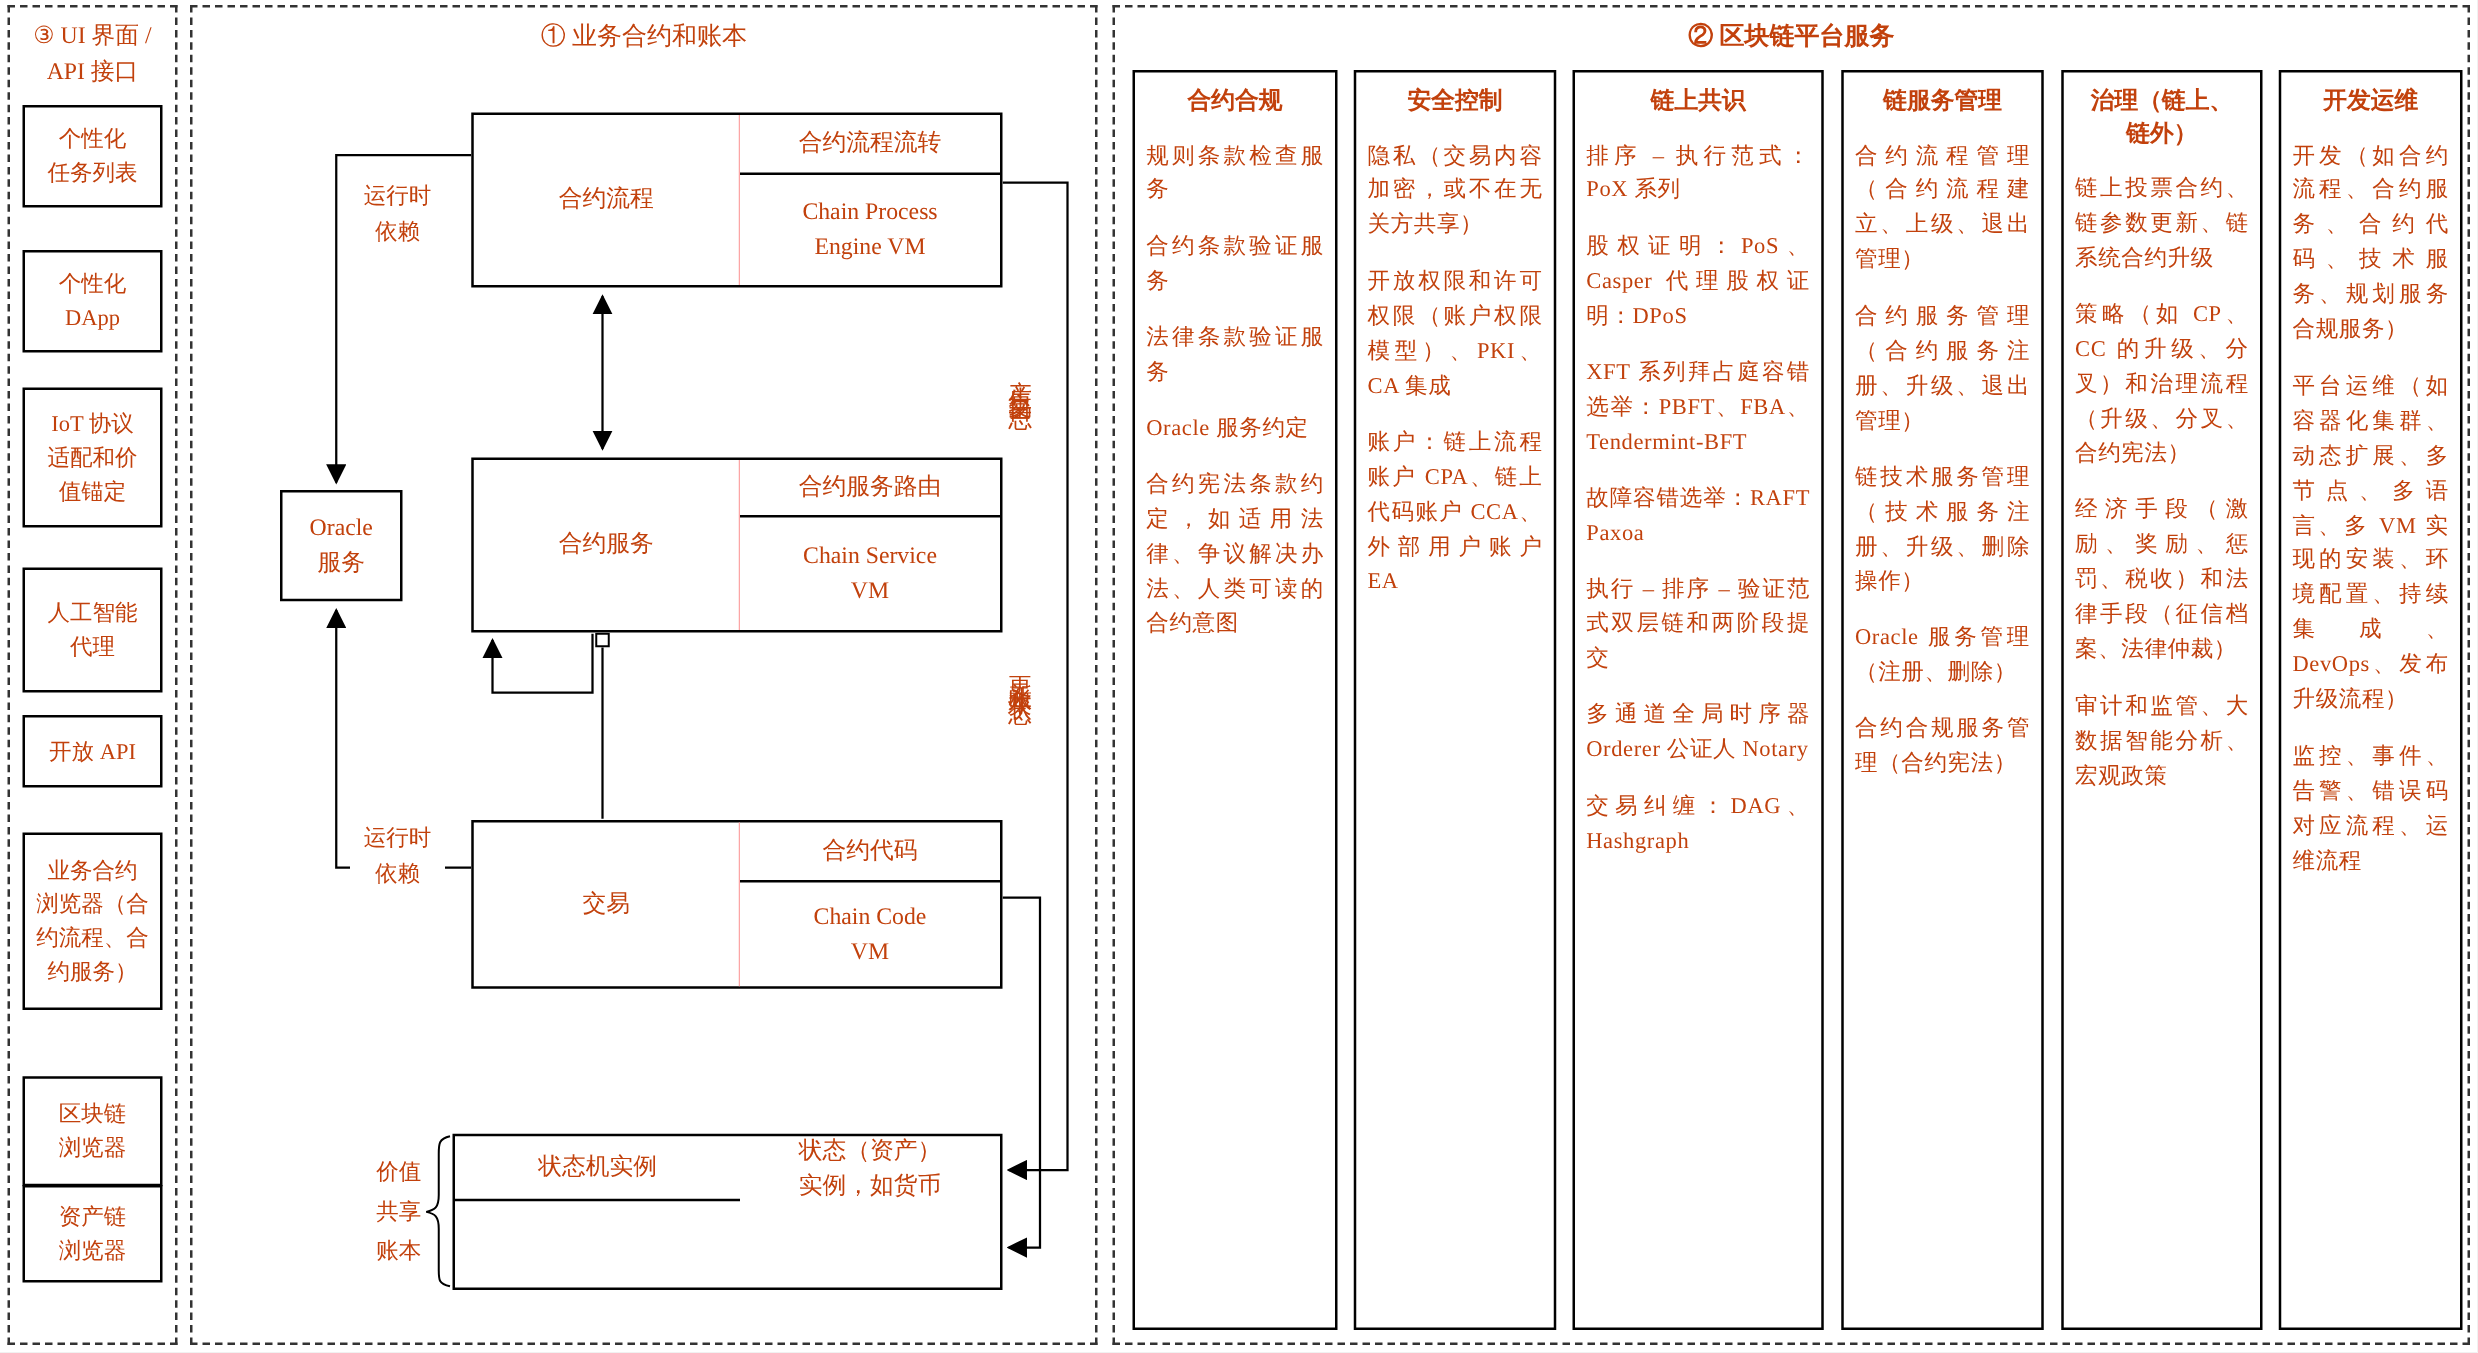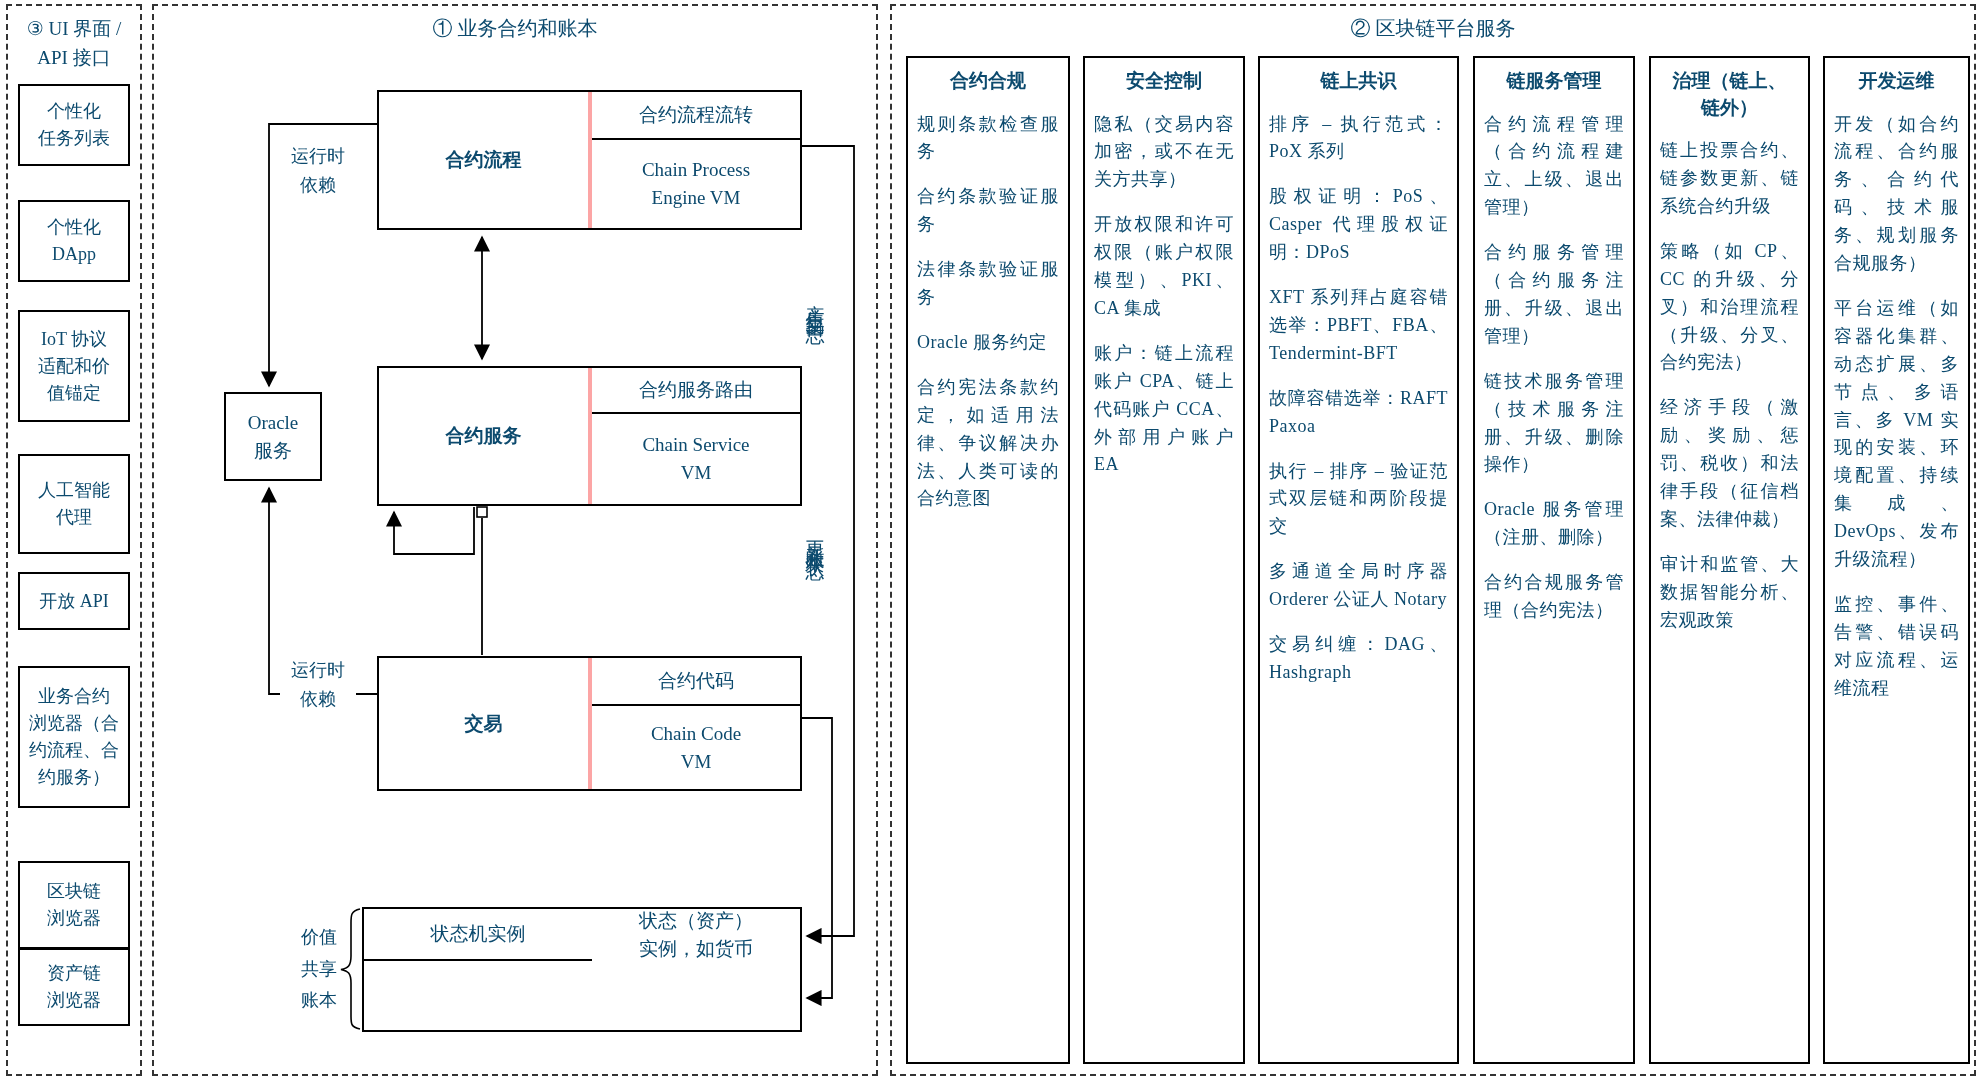--- a/index.html
+++ b/index.html
@@ -1,19 +1,19 @@
 <!DOCTYPE html>
 <html><head>
 <meta charset="utf-8">
 <style>
   * { margin:0; padding:0; box-sizing:border-box; }
   html,body { background:#e8e8e8; }
   .screen {
     position:relative; width:1982px; height:1082px; background:#ffffff;
-    font-family:"Liberation Serif","DejaVu Serif",serif; color:#0c4a6e;
+    font-family:"Liberation Serif","DejaVu Serif",serif; color:#c2410c;
     overflow:hidden;
   }
   .panel { position:absolute; border:2px dashed #333; background:#fff; }
   .panel-ui      { left:6px;   top:4px; width:136px;  height:1072px; }
   .panel-ledger  { left:152px; top:4px; width:726px;  height:1072px; }
   .panel-platform{ left:890px; top:4px; width:1086px; height:1072px; }
 
   .pre { white-space:pre-line; }
 
   
@@ -32,21 +32,21 @@
   .ui-box-7 { top:942px; height:78px; }
 
   
   .m-title { position:absolute; top:9px; left:0; width:100%; text-align:center; font-size:20px; }
   .connectors { position:absolute; left:0; top:0; width:726px; height:1070px; }
 
   .dgm-box { position:absolute; border:2px solid #000; background:#fff;
              display:grid; font-size:19px; line-height:1.45; }
   .dgm-box .cell { display:flex; align-items:center; justify-content:center;
                    text-align:center; padding:2px 4px; }
-  .cell-left  { grid-row:1 / span 2; border-right:4px solid #fca5a5;font-weight:bold; }
+  .cell-left  { grid-row:1 / span 2; border-right:1px solid #fca5a5; }
   .cell-topright { border-bottom:2px solid #000; }
 
   .box-process { left:223px; top:84px;  width:425px; height:140px;
                  grid-template-columns:213px 1fr; grid-template-rows:48px 1fr; }
   .box-service { left:223px; top:360px; width:425px; height:140px;
                  grid-template-columns:213px 1fr; grid-template-rows:46px 1fr; }
   .box-tx      { left:223px; top:650px; width:425px; height:135px;
                  grid-template-columns:213px 1fr; grid-template-rows:48px 1fr; }
   .box-log     { left:208px; top:901px; width:440px; height:125px;
                  grid-template-columns:228px 1fr; grid-template-rows:52px 1fr; }
@@ -61,21 +61,21 @@
 
   .v-label { position:absolute; writing-mode:vertical-rl; font-size:19px;
              letter-spacing:4px; background:#fff; }
   .v-label-log   { left:648px; top:284px; }
   .v-label-state { left:648px; top:520px; }
 
   .value-ledger { position:absolute; left:138px; top:916px; width:54px;
                   text-align:center; font-size:18px; line-height:1.75; }
 
   
-  .p-title { position:absolute; top:9px; left:0; width:100%; text-align:center; font-size:20px; }
+  .p-title { position:absolute; top:9px; left:0; width:100%; text-align:center; font-size:20px;font-weight:bold; }
   .svc-col { position:absolute; top:50px; height:1008px; border:2px solid #000;
              padding:10px 9px; overflow:hidden; background:#fff; }
   .svc-col-0 { left:14px;  width:164px; }
   .svc-col-1 { left:191px; width:162px; }
   .svc-col-2 { left:366px; width:201px; }
   .svc-col-3 { left:581px; width:162px; }
   .svc-col-4 { left:757px; width:161px; }
   .svc-col-5 { left:931px; width:147px; }
   .svc-head { font-weight:bold; text-align:center; font-size:19px; line-height:1.4;
               margin-bottom:16px; }

